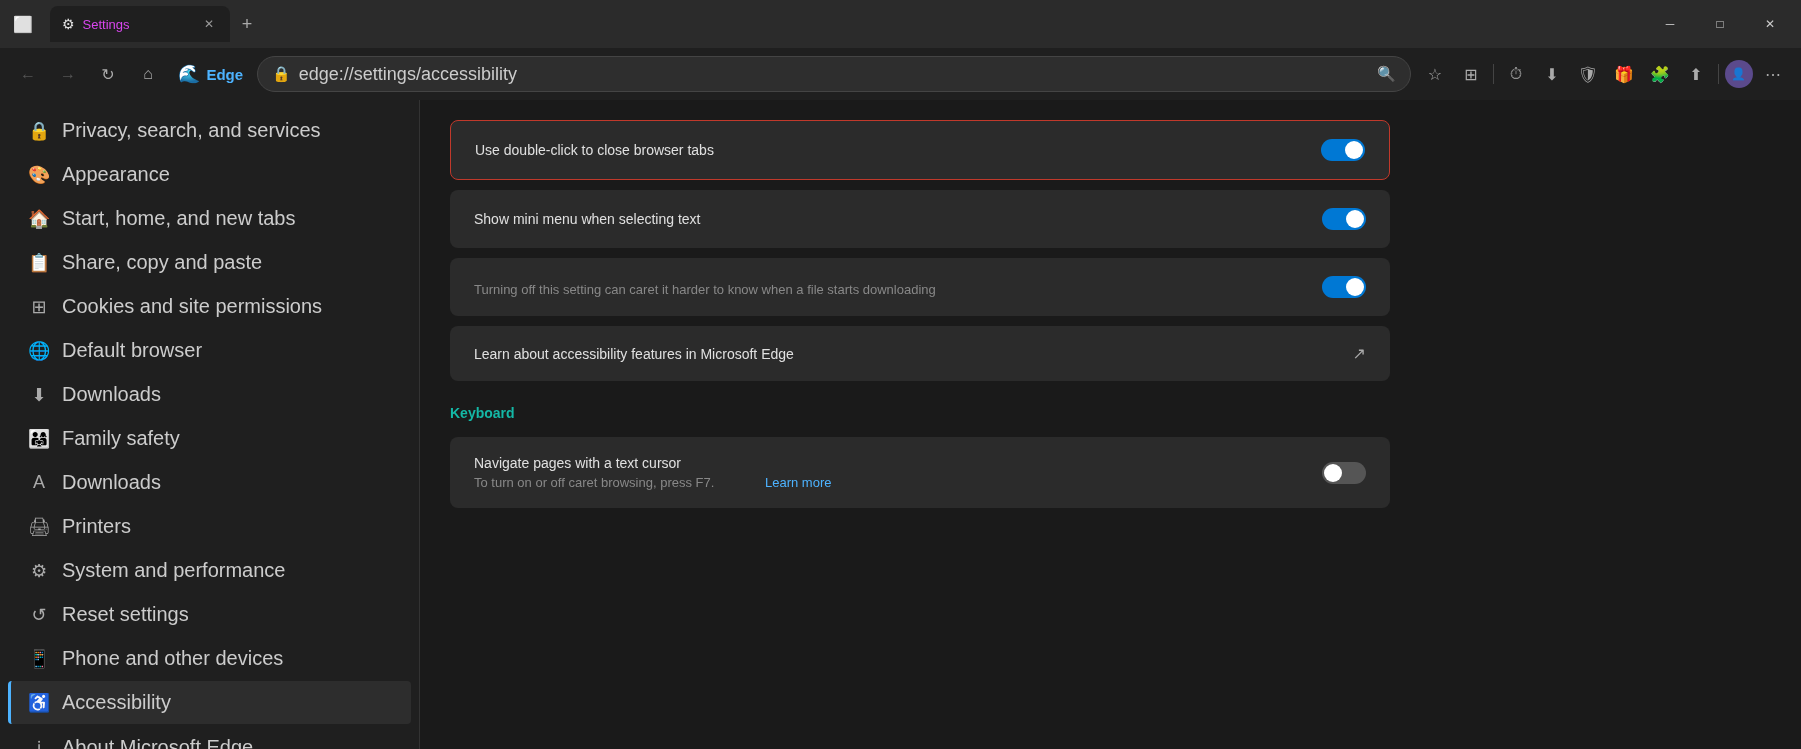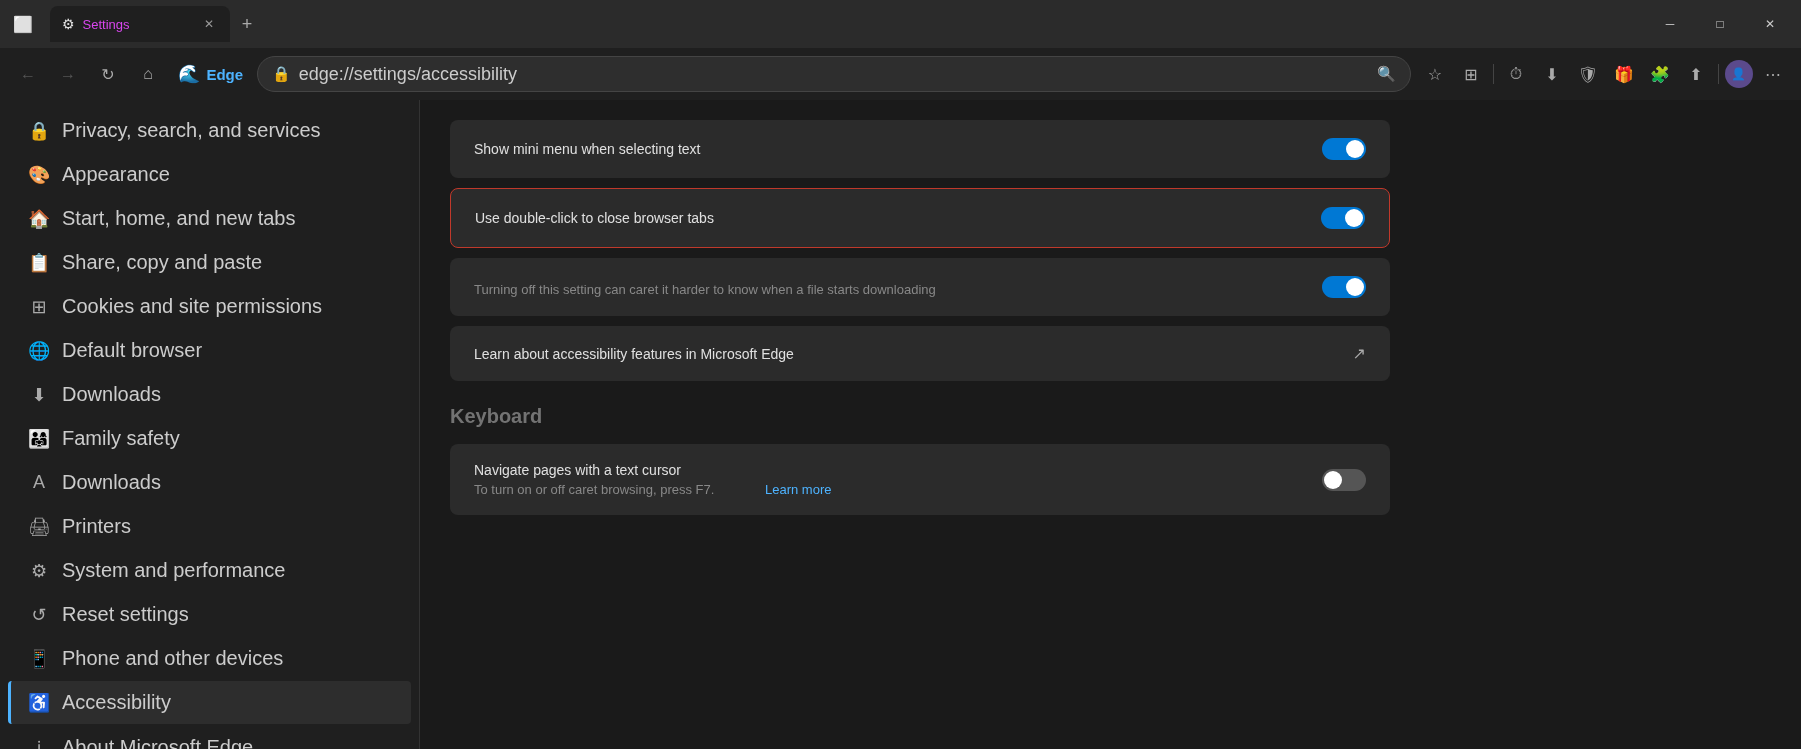--- a/index.html
+++ b/index.html
@@ -307,22 +307,22 @@
     .toggle.off .toggle-knob { left: 2px; }
 
     
     .external-link-icon {
       color: #aaa;
       font-size: 16px;
     }
 
     
     .section-heading {
-      font-size: 20px;
-      color: #737373;
+      font-size: 14px;
+      color: #14b8a6;
       font-weight: 600;
       margin: 24px 0 16px 0;
     }
   </style>
 </head>
 <body>
 
 <div class="title-bar">
   <div class="title-bar-left">
     <div class="sidebar-toggle-btn">
@@ -466,32 +466,32 @@
   </div>
       <div class="sidebar-item">
     <span class="sidebar-icon">ℹ</span>
     <span class="sidebar-label">About Microsoft Edge</span>
   </div>
     </div>
 
   <div class="content">
     <div class="content-inner">
 
-    <div class="setting-card">
+    <div class="setting-card highlighted">
     <div class="setting-card-text">
-      <div class="setting-card-title">Show mini menu when selecting text</div>
+      <div class="setting-card-title">Use double-click to close browser tabs</div>
 
     </div>
     <div class="toggle on">
             <div class="toggle-knob"></div>
           </div>
   </div>
-        <div class="setting-card highlighted">
+        <div class="setting-card">
     <div class="setting-card-text">
-      <div class="setting-card-title">Use double-click to close browser tabs</div>
+      <div class="setting-card-title">Show mini menu when selecting text</div>
 
     </div>
     <div class="toggle on">
             <div class="toggle-knob"></div>
           </div>
   </div>
         <div class="setting-card">
     <div class="setting-card-text">
       <div class="setting-card-subtitle">Turning off this setting can caret it harder to know when a file starts downloading</div>
     </div>

